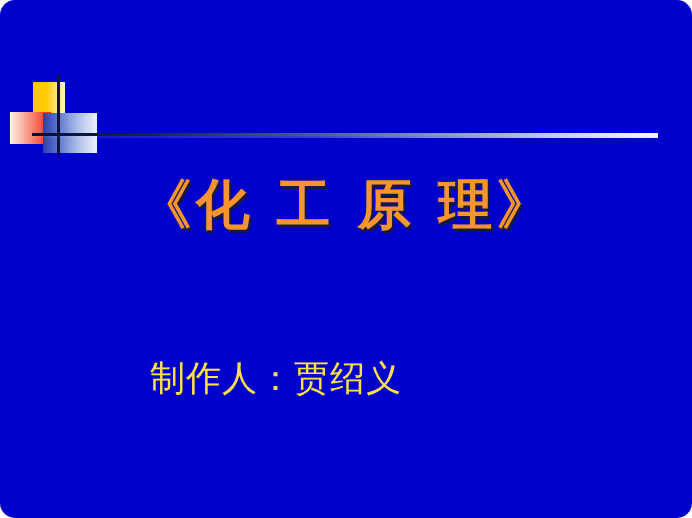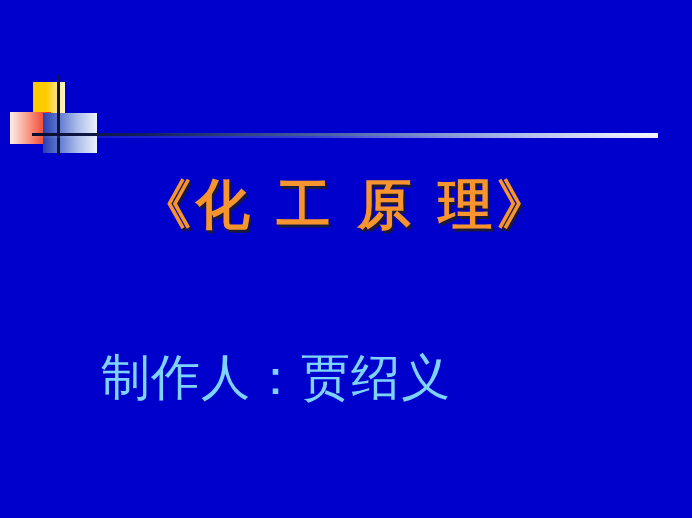--- a/index.html
+++ b/index.html
@@ -13,20 +13,21 @@
     overflow: hidden;
     font-family: "DejaVu Sans", "Liberation Sans", sans-serif;
   }
 
   #slide {
     position: relative;
     width: 692px;
     height: 518px;
     background: #0000cc;
     overflow: hidden;
+    border-radius: 15px;
   }
 
   
   #logo-group {
     position: absolute;
     left: 0;
     top: 0;
     width: 692px;
     height: 170px;
   }
@@ -130,24 +131,24 @@
     letter-spacing: 3px;
     color: #f7942e;
     text-shadow: 2px 3px 0 #191940;
   }
 
   #author-line {
     position: absolute;
     left: 0;
     top: 352px;
     width: 552px;
-    font-size: 49px;
+    font-size: 35px;
     line-height: 52px;
     letter-spacing: 1px;
-    color: #7dd3fc;
+    color: #fde047;
     font-weight: normal;
   }
 </style>
 </head>
 <body>
 
 <div id="slide">
 
   <div id="logo-group">
 

